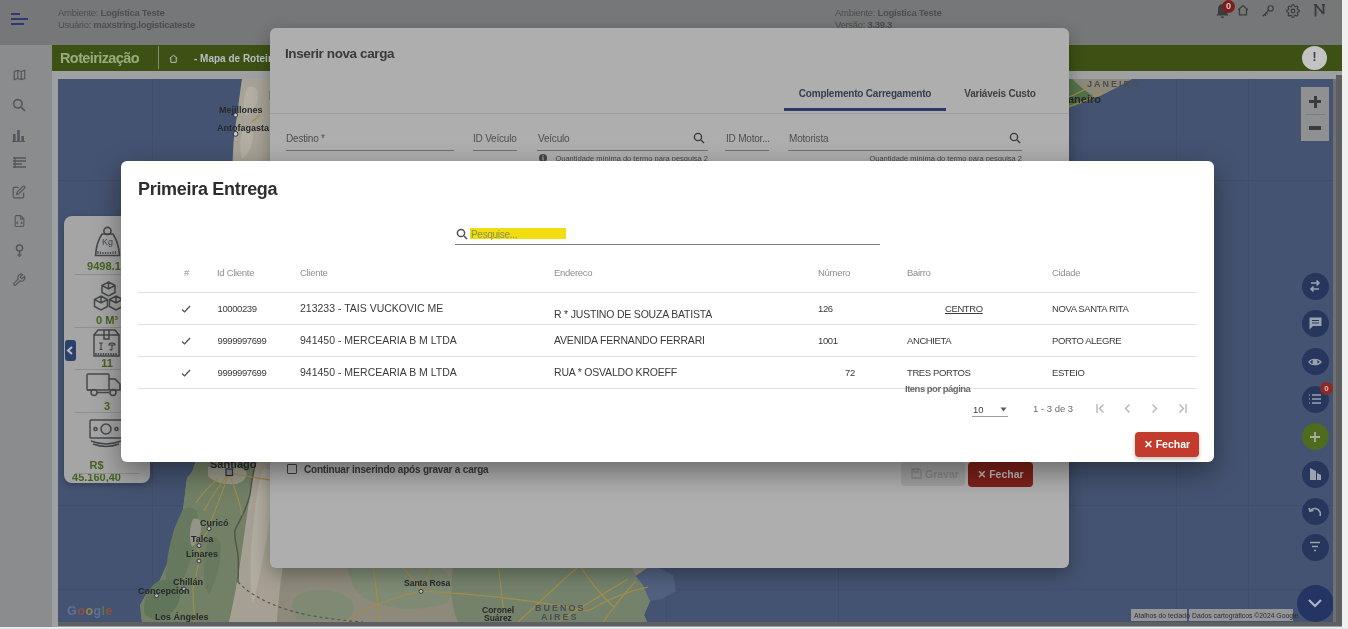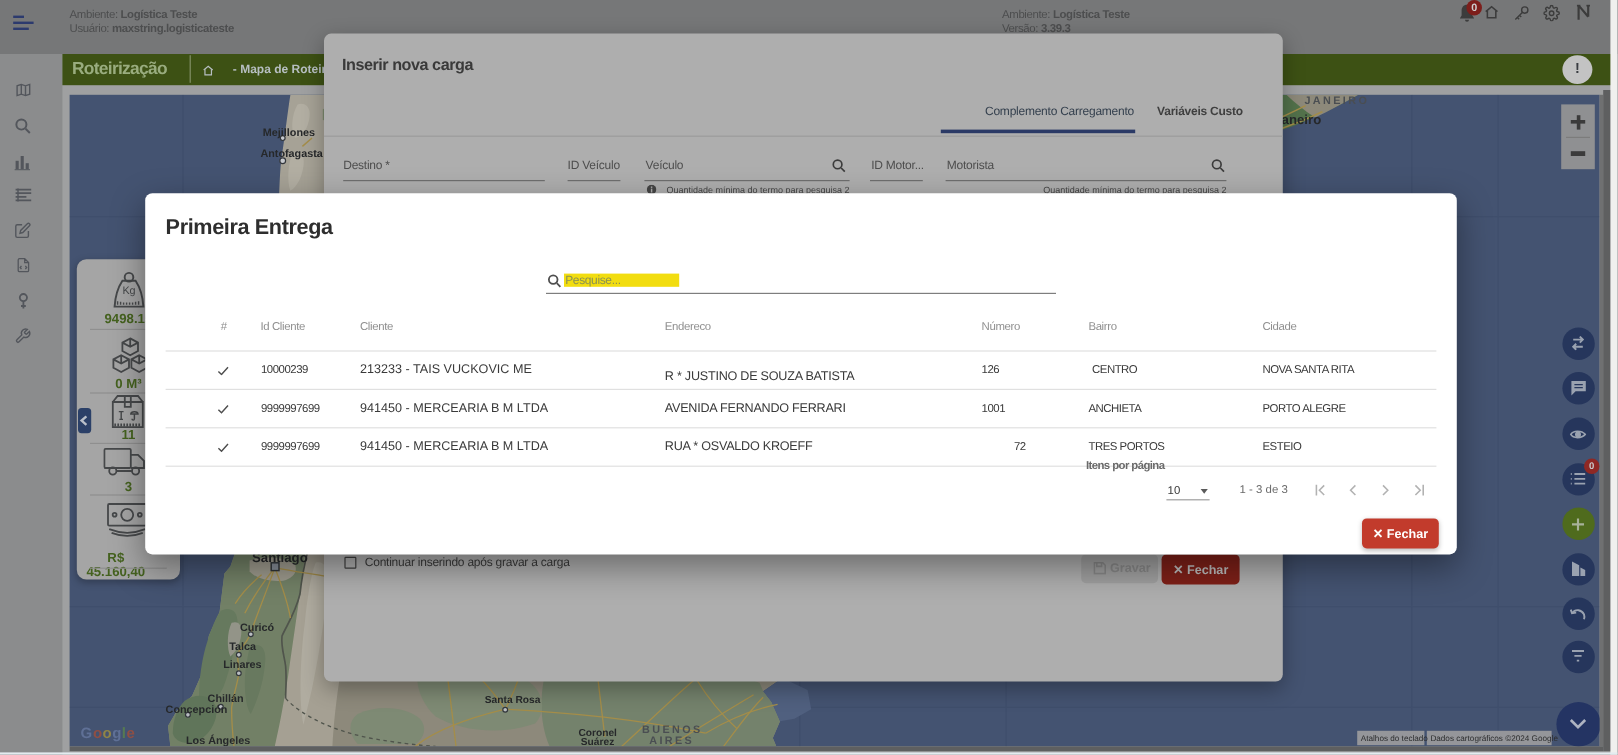--- a/index.html
+++ b/index.html
@@ -325,21 +325,21 @@
   </svg>
 
 <div class="abs" style="left:1296.5px;top:584.5px;width:37px;height:37px;border-radius:50%;background:#243463;"></div>
 <svg class="abs" style="left:1307px;top:598px;" width="16" height="10" viewBox="0 0 16 10" fill="none" stroke="#aeb4c2" stroke-width="2.2">
     <path d="M2 2 L8 8 L14 2"></path>
   </svg>
 
 <div class="abs" style="left:270px;top:28px;width:799px;height:540px;background:#aeaeae;border-radius:6px;box-shadow:0 6px 18px rgba(0,0,0,0.3);"></div>
 <div class="abs" style="left:285px;top:46px;font-size:13.5px;font-weight:bold;letter-spacing:-0.4px;color:#3a3a3a;">Inserir nova carga</div>
 
-<div class="abs" style="left:785px;top:88px;width:160px;text-align:right;font-size:10px;letter-spacing:-0.2px;font-weight:normal;color:#333f4d;">Complemento Carregamento</div>
+<div class="abs" style="left:785px;top:88px;width:160px;text-align:center;font-size:10px;letter-spacing:-0.2px;font-weight:bold;color:#333f4d;">Complemento Carregamento</div>
 <div class="abs" style="left:947px;top:88px;width:106px;text-align:center;font-size:10px;letter-spacing:-0.2px;font-weight:bold;color:#3f3f3f;">Variáveis Custo</div>
 <div class="abs" style="left:270px;top:112.5px;width:799px;height:1px;background:#9c9c9c;"></div>
 <div class="abs" style="left:783.5px;top:108px;width:162px;height:3.2px;background:#2b3a66;"></div>
 
 <div class="abs" style="left:286px;top:133px;font-size:10px;letter-spacing:-0.2px;color:#4e4e4e;">Destino *</div>
 <div class="abs" style="left:286px;top:150px;width:168px;height:1px;background:#6f6f6f;"></div>
 <div class="abs" style="left:473px;top:133px;font-size:10px;letter-spacing:-0.2px;color:#4e4e4e;">ID Veículo</div>
 <div class="abs" style="left:473px;top:150px;width:44px;height:1px;background:#6f6f6f;"></div>
 <div class="abs" style="left:538px;top:133px;font-size:10px;letter-spacing:-0.2px;color:#4e4e4e;">Veículo</div>
 <svg class="abs" style="left:693px;top:132px;" width="12" height="12" viewBox="0 0 12 12" fill="none" stroke="#3c3c3c" stroke-width="1.4">
@@ -358,21 +358,21 @@
 
 <svg class="abs" style="left:539px;top:153.5px;" width="8" height="8" viewBox="0 0 8 8">
     <circle cx="4" cy="4" r="4" fill="#454545"></circle>
     <rect x="3.4" y="3.2" width="1.2" height="3.2" fill="#aeaeae"></rect>
     <rect x="3.4" y="1.4" width="1.2" height="1.2" fill="#aeaeae"></rect>
   </svg>
 <div class="abs" style="left:551px;top:153.5px;width:157px;font-size:7.5px;color:#454545;text-align:right;">Quantidade mínima do termo para pesquisa 2</div>
 <div class="abs" style="left:865px;top:153.5px;width:157px;font-size:7.5px;color:#454545;text-align:right;">Quantidade mínima do termo para pesquisa 2</div>
 
 <div class="abs" style="left:287px;top:464px;width:10px;height:10px;border:1.5px solid #3f3f3f;border-radius:1px;"></div>
-<div class="abs" style="left:304px;top:464px;font-size:10px;letter-spacing:-0.2px;font-weight:normal;color:#3a3a3a;">Continuar inserindo após gravar a carga</div>
+<div class="abs" style="left:304px;top:464px;font-size:10px;letter-spacing:-0.2px;font-weight:bold;color:#3a3a3a;">Continuar inserindo após gravar a carga</div>
 <div class="abs" style="left:901px;top:462px;width:64px;height:24px;background:#9f9f9f;border-radius:4px;"></div>
 <svg class="abs" style="left:911px;top:468px;" width="11" height="11" viewBox="0 0 11 11" fill="none" stroke="#878787" stroke-width="1.3">
     <path d="M1 1 H8 L10 3 V10 H1 Z"></path>
     <path d="M3 1 V4 H7 V1"></path>
   </svg>
 <div class="abs" style="left:925px;top:468px;font-size:10.5px;font-weight:bold;color:#878787;">Gravar</div>
 <div class="abs" style="left:968px;top:461.5px;width:65px;height:25px;background:#7e2018;border-radius:4px;"></div>
 <div class="abs" style="left:968px;top:468px;width:65px;text-align:center;font-size:10.5px;font-weight:bold;color:#bcbcbc;">✕ Fechar</div>
 
 <div class="abs" style="left:121px;top:160.5px;width:1093px;height:301px;background:#ffffff;border-radius:6px;box-shadow:0 10px 28px rgba(0,0,0,0.4);"></div>
@@ -399,21 +399,21 @@
 .cell { position:absolute; font-size:10.5px; letter-spacing:0px; color:#3a3a3a; white-space:nowrap; }
 .cells { position:absolute; font-size:9.5px; letter-spacing:-0.4px; color:#3a3a3a; white-space:nowrap; }
 </style>
 <svg class="abs" style="left:181px;top:304.5px;" width="10" height="8" viewBox="0 0 10 8" fill="none" stroke="#4d4d4d" stroke-width="1.2">
     <path d="M1 4.5 L3.6 7 L9 1"></path>
   </svg>
 <div class="cells" style="left:217.5px;top:303px;">10000239</div>
 <div class="cell" style="left:300px;top:302px;">213233 - TAIS VUCKOVIC ME</div>
 <div class="cell" style="left:554px;top:308px;letter-spacing:-0.2px;">R * JUSTINO DE SOUZA BATISTA</div>
 <div class="cells" style="left:818px;top:303px;">126</div>
-<div class="cells" style="left:910px;top:303px;">CENTRO</div>
+<div class="cells" style="left:945px;top:303px;text-decoration:underline;">CENTRO</div>
 <div class="cells" style="left:1052px;top:303px;">NOVA SANTA RITA</div>
 <div class="abs" style="left:138px;top:323.5px;width:1059px;height:1px;background:#e0e0e0;"></div>
 <svg class="abs" style="left:181px;top:336.5px;" width="10" height="8" viewBox="0 0 10 8" fill="none" stroke="#4d4d4d" stroke-width="1.2">
     <path d="M1 4.5 L3.6 7 L9 1"></path>
   </svg>
 <div class="cells" style="left:217.5px;top:335px;">9999997699</div>
 <div class="cell" style="left:300px;top:334px;">941450 - MERCEARIA B M LTDA</div>
 <div class="cell" style="left:554px;top:334px;letter-spacing:-0.2px;">AVENIDA FERNANDO FERRARI</div>
 <div class="cells" style="left:818px;top:335px;">1001</div>
 <div class="cells" style="left:907px;top:335px;">ANCHIETA</div>

